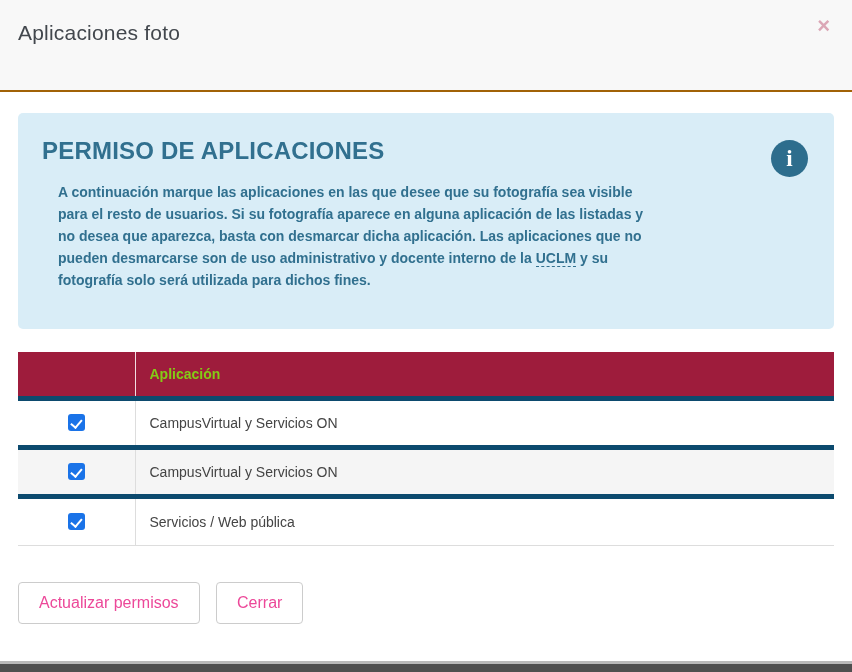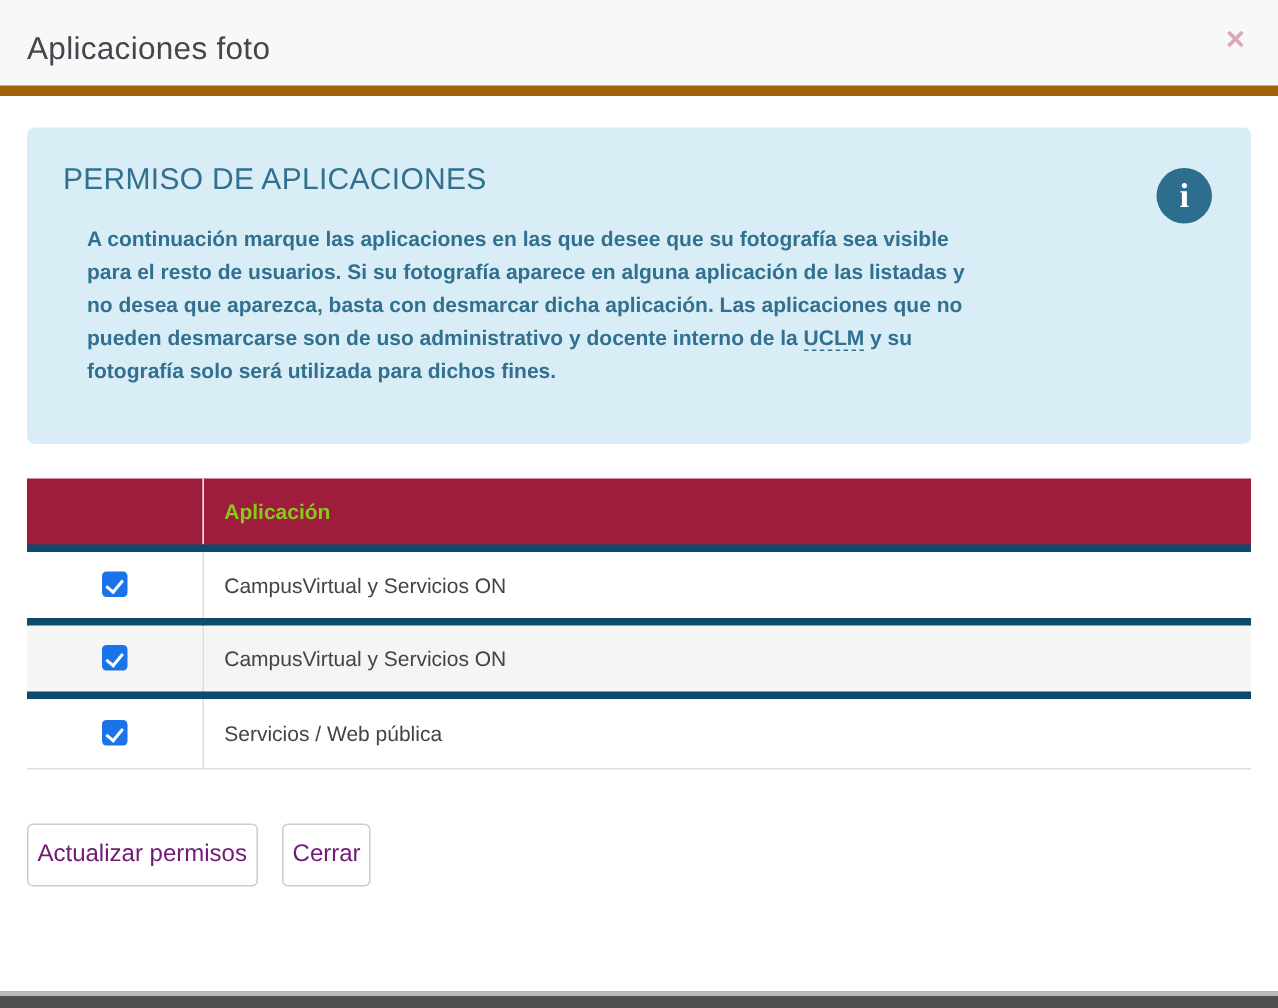--- a/index.html
+++ b/index.html
@@ -14,23 +14,23 @@
     width:852px;height:672px;
     background:#ffffff;
     font-family:"Liberation Sans", sans-serif;
     position:relative;
     overflow:hidden;
   }
 
   
   .modal-header{
     position:relative;
-    height:64px;
+    height:92px;
     background:#f8f8f8;
-    border-bottom:7px solid #a16207;
+    border-bottom:2px solid #a16207;
   }
   .modal-title{
     position:absolute;left:18px;top:21px;
     margin:0;
     font-size:21px;font-weight:400;color:#42474d;
     letter-spacing:.2px;
   }
   .close-btn{
     position:absolute;right:16px;top:14px;
     border:none;background:transparent;
@@ -43,21 +43,21 @@
   .modal-body{padding:21px 18px 0;}
 
   .info-panel{
     position:relative;
     background:var(--info-bg);
     border-radius:5px;
     padding:24px 24px 22px;
   }
   .info-heading{
     margin:0 0 15px;
-    font-size:20px;font-weight:400;
+    font-size:24px;font-weight:700;
     color:var(--info-text);
     letter-spacing:.2px;
   }
   .info-icon{
     position:absolute;top:27px;right:26px;
     width:37px;height:37px;border-radius:50%;
     background:#2d6d8d;
     color:#ffffff;
     font-family:"Liberation Serif", serif;
     font-weight:700;font-style:normal;
@@ -127,22 +127,22 @@
   }
   .checkbox.disabled::after{border-color:#f0f0f0;}
 
   
   .footer-buttons{margin:36px 0 0 18px;}
   .btn{
     display:inline-block;
     background:#ffffff;
     border:1px solid #cccccc;
     border-radius:4px;
-    padding:11px 6px;
-    font-size:16px;color:#701a75;
+    padding:11px 20px;
+    font-size:16px;color:#ec4899;
     font-family:"Liberation Sans", sans-serif;
     margin-right:12px;
     cursor:pointer;
   }
 
   
   .bottom-bar{
     position:absolute;left:0;right:0;bottom:0;
     height:11px;
     background:#4f4f4f;

